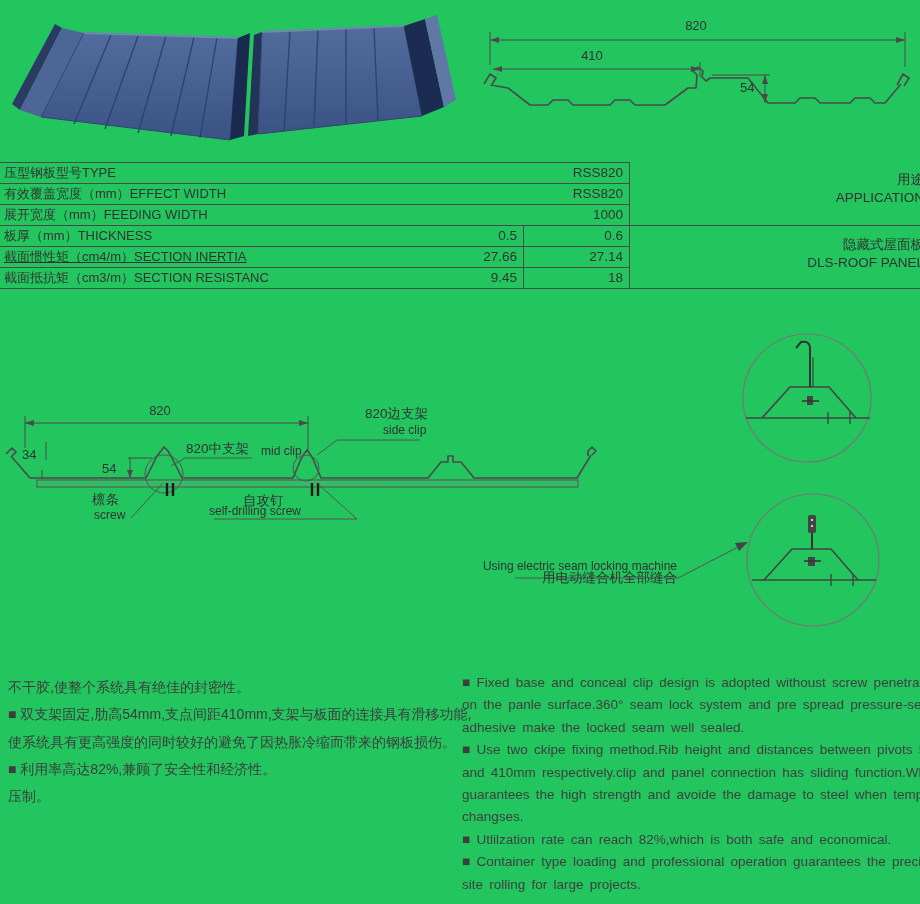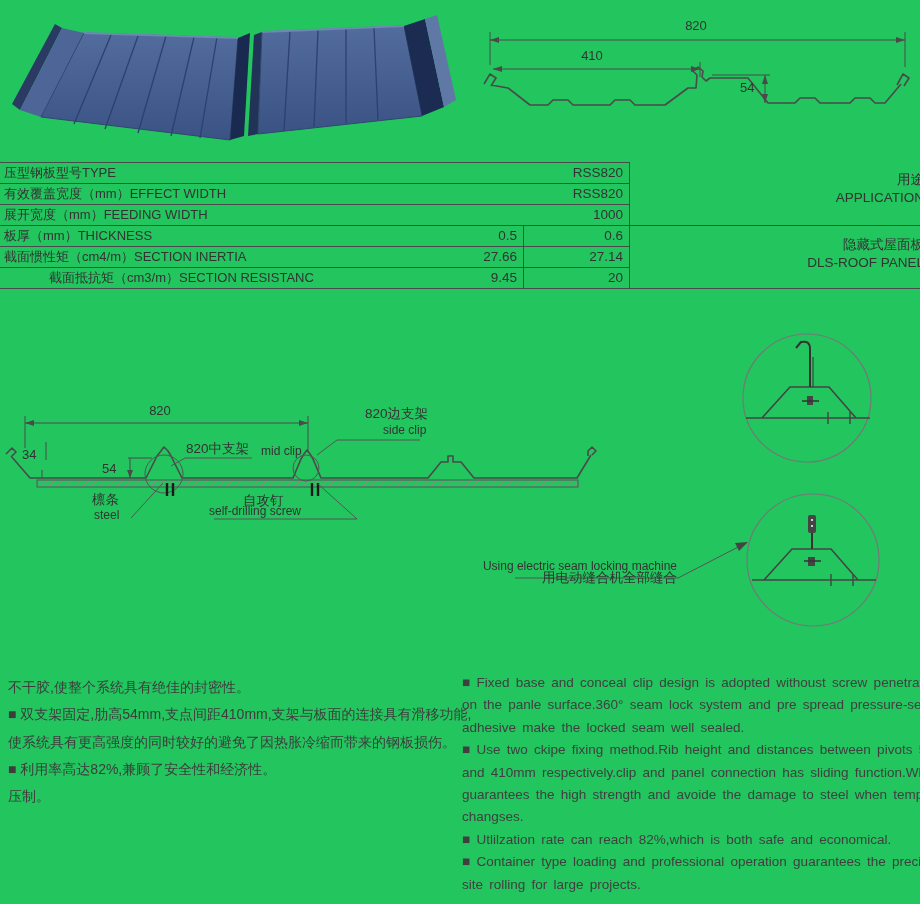--- a/index.html
+++ b/index.html
@@ -88,32 +88,32 @@
     <div class="hline" style="left:0;top:246px;width:630px;"></div>
     <div class="hline" style="left:0;top:267px;width:630px;"></div>
     <div class="hline" style="left:0;top:288px;width:920px;"></div>
     <div class="vline" style="left:629px;top:162px;height:126px;"></div>
     <div class="vline" style="left:523px;top:225px;height:63px;"></div>
 
     <div class="t-label" style="top:162px;">压型钢板型号TYPE</div>
     <div class="t-label" style="top:183px;">有效覆盖宽度（mm）EFFECT WIDTH</div>
     <div class="t-label" style="top:204px;">展开宽度（mm）FEEDING WIDTH</div>
     <div class="t-label" style="top:225px;">板厚（mm）THICKNESS</div>
-    <div class="t-label" style="top:246px;">截面惯性矩（cm4/m）SECTION INERTIA</div>
-    <div class="t-label" style="top:267px;margin-left:45px;">截面抵抗矩（cm3/m）SECTION RESISTANC</div>
+    <div class="t-label" style="top:246px;text-decoration:underline;">截面惯性矩（cm4/m）SECTION INERTIA</div>
+    <div class="t-label" style="top:267px;">截面抵抗矩（cm3/m）SECTION RESISTANC</div>
 
     <div class="t-val" style="left:400px;top:162px;width:223px;">RSS820</div>
     <div class="t-val" style="left:400px;top:183px;width:223px;">RSS820</div>
     <div class="t-val" style="left:400px;top:204px;width:223px;">1000</div>
     <div class="t-val" style="left:330px;top:225px;width:187px;">0.5</div>
     <div class="t-val" style="left:527px;top:225px;width:96px;">0.6</div>
     <div class="t-val" style="left:330px;top:246px;width:187px;">27.66</div>
     <div class="t-val" style="left:527px;top:246px;width:96px;">27.14</div>
     <div class="t-val" style="left:330px;top:267px;width:187px;">9.45</div>
-    <div class="t-val" style="left:527px;top:267px;width:96px;">20</div>
+    <div class="t-val" style="left:527px;top:267px;width:96px;">18</div>
 
     <div class="t-head" style="right:-4px;top:172px;">用途</div>
     <div class="t-head" style="right:-4px;top:190px;">APPLICATION</div>
     <div class="t-head" style="right:-4px;top:237px;">隐藏式屋面板</div>
     <div class="t-head" style="right:-4px;top:255px;">DLS-ROOF PANEL</div>
   </div>
 
   <svg class="abs" style="left:0;top:390px;" width="620" height="160" viewBox="0 0 620 160">
     <defs>
       <pattern id="hatch" width="6" height="6" patternUnits="userSpaceOnUse" patternTransform="rotate(45)">
@@ -152,21 +152,21 @@
     </g>
   </svg>
   <div class="abs dim" style="left:138px;top:403px;width:44px;text-align:center;">820</div>
   <div class="abs dim" style="left:22px;top:447px;">34</div>
   <div class="abs dim" style="left:102px;top:461px;">54</div>
   <div class="abs lbl-zh" style="left:186px;top:440px;">820中支架</div>
   <div class="abs lbl-en" style="left:261px;top:444px;">mid clip</div>
   <div class="abs lbl-zh" style="left:333px;top:405px;margin-left:32px;">820边支架</div>
   <div class="abs lbl-en" style="left:337px;top:423px;margin-left:46px;">side clip</div>
   <div class="abs lbl-zh" style="left:92px;top:491px;">檩条</div>
-  <div class="abs lbl-en" style="left:94px;top:508px;">steel</div>
+  <div class="abs lbl-en" style="left:94px;top:508px;">screw</div>
   <div class="abs lbl-zh" style="left:243px;top:492px;">自攻钉</div>
   <div class="abs lbl-en" style="left:209px;top:504px;">self-drilling screw</div>
 
   <svg class="abs" style="left:430px;top:325px;" width="490" height="312" viewBox="0 0 490 312">
 
     <g>
       <circle cx="377" cy="73" r="64" stroke="#777" stroke-width="1.2" fill="none"></circle>
       <line x1="316" y1="93" x2="440" y2="93" stroke="#444" stroke-width="1.6"></line>
       <polyline points="332,93 360,62 399,62 426,93" stroke="#444" stroke-width="1.6" fill="none"></polyline>
       <line x1="380" y1="62" x2="380" y2="24" stroke="#333" stroke-width="2"></line>

